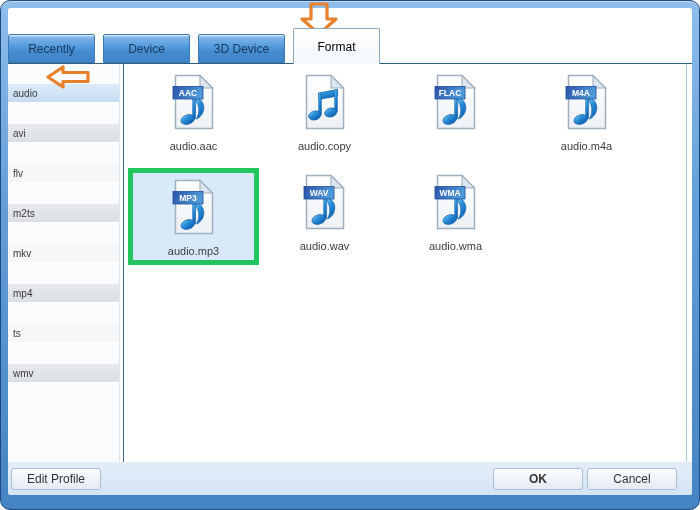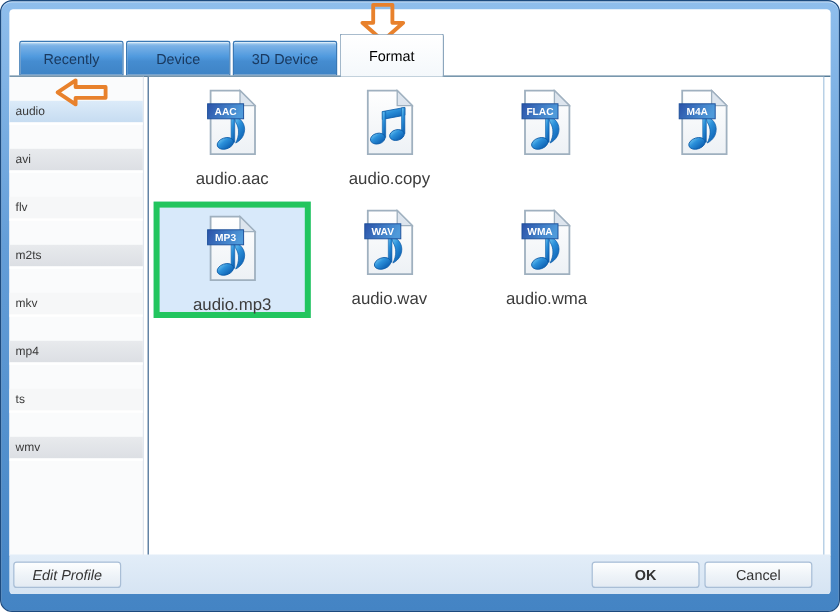--- a/index.html
+++ b/index.html
@@ -10,21 +10,21 @@
   
   .window{position:absolute;inset:0;border-radius:10px;
     background:linear-gradient(180deg,#8fbeec 0%,#649ed8 40%,#4484c4 100%);
     border:1px solid #1c4a7e;
     box-shadow:inset 0 1px 0 rgba(255,255,255,.45);}
   .window-inner{position:absolute;left:7px;top:7px;right:7px;bottom:14px;
     background:#fff;border-radius:3px;overflow:visible;}
 
   
   .tabbar{position:absolute;left:0;top:0;right:0;height:55px;background:#fff;
-    display:flex;align-items:flex-end;gap:2px;padding-left:8px;border-radius:3px 3px 0 0;}
+    display:flex;align-items:flex-end;gap:8px;padding-left:0;border-radius:3px 3px 0 0;}
   .tab{width:87px;height:29px;display:flex;align-items:center;justify-content:center;
     font-size:12px;color:#1a3a60;cursor:default;border:1px solid #3a78b4;border-radius:2px 2px 0 0;
     background:linear-gradient(180deg,#b3d7f2 0%,#7ab1e6 12%,#509ade 45%,#458cd0 60%,#3f84c6 100%);
     box-shadow:inset 0 1px 0 rgba(255,255,255,.55);}
   .tab.active{height:36px;margin-bottom:-1px;z-index:3;font-weight:normal;color:#000;
     background:linear-gradient(180deg,#ffffff 0%,#f4f8fb 100%);
     border:1px solid #8ca6bd;border-bottom:none;box-shadow:none;}
 
   
   .content{position:absolute;left:0;top:55px;right:0;height:401px;
@@ -41,30 +41,30 @@
 
   
   .panel{position:absolute;left:115px;top:0;bottom:0;right:5px;background:#fff;
     border-left:1px solid #3c6590;border-right:1px solid #a9c6e0;}
   .grid-row{display:flex;padding-left:4px;}
   .grid-row.r1{margin-top:4px;}
   .grid-row.r2{margin-top:3px;}
   .cell{width:131px;height:97px;position:relative;text-align:center;cursor:default;}
   .cell.selected{background:#d8e9fa;border:5px solid #22c55e;}
   .cell svg.fileicon{display:block;margin:5px auto 0;}
-  .cell .icon-label{margin-top:9px;font-size:14px;color:#3c3c3c;}
+  .cell .icon-label{margin-top:9px;font-size:11px;color:#3c3c3c;}
 
   
   .footer{position:absolute;left:0;right:0;bottom:0;height:33px;
     background:linear-gradient(180deg,#e2edf8,#d6e4f3);border-radius:0 0 3px 3px;}
   .btn{position:absolute;top:6px;height:22px;width:90px;font-size:12px;color:#333;
     font-family:"Liberation Sans",sans-serif;
     background:linear-gradient(180deg,#fdfefe 0%,#eef3f8 55%,#e4ebf3 100%);
     border:1px solid #a9bed6;border-radius:3px;cursor:pointer;}
-  .btn.edit{left:3px;font-style:italic;}
+  .btn.edit{left:3px;}
   .btn.ok{left:485px;font-weight:bold;}
   .btn.cancel{left:579px;}
 
   
   .annot{position:absolute;inset:0;pointer-events:none;}
 </style>
 </head>
 <body>
 
 <div class="stage">
@@ -133,20 +133,21 @@
                 <svg width="46" height="58" viewBox="0 0 46 58" class="fileicon">
                   <path d="M4.5,2.5 H29 L41.5,15 V55.5 H4.5 Z" fill="url(#gPage)" stroke="#9fb0bf" stroke-width="1.5"></path>
                   <path d="M6.3,4.3 H27.8 V6 H6.3 Z" fill="none"></path>
                   <path d="M29,2.5 V15 H41.5 Z" fill="#dde5ee" stroke="#9fb0bf" stroke-width="1.1"></path>
                   <path d="M21.6,45.5 L21.6,23.5 L24.6,23.5 L24.6,45.5 Z" fill="url(#gNote)" stroke="#0d5ca8" stroke-width="0.5"></path>
                   <path d="M24.6,23.5 C31.2,26.5 34.8,32.5 31.8,39.8 C30.6,42.7 27.6,45.2 25.4,46.2 C28.6,40 28.4,33.5 25.7,29.4 C24.9,28.2 24.6,25.8 24.6,23.5 Z" fill="url(#gNote)" stroke="#0d5ca8" stroke-width="0.6"></path>
                   <ellipse cx="16.8" cy="46.5" rx="7" ry="4.6" transform="rotate(-18 16.8 46.5)" fill="url(#gNote)" stroke="#0d5ca8" stroke-width="0.7"></ellipse>
                   <rect x="2" y="13.5" width="30" height="12.5" fill="url(#gBanner)" stroke="#1d4f9a" stroke-width="0.8"></rect>
                   <text x="17" y="23.2" text-anchor="middle" font-size="8.5" font-weight="bold" fill="#ffffff" font-family="Liberation Sans, sans-serif">M4A</text>
                 </svg>
+                <div class="icon-label">audio.m4a</div>
               </div>
             </div>
           <div class="grid-row r2" id="gridrow1">
               <div class="cell selected">
                 <svg width="46" height="58" viewBox="0 0 46 58" class="fileicon">
                   <path d="M4.5,2.5 H29 L41.5,15 V55.5 H4.5 Z" fill="url(#gPage)" stroke="#9fb0bf" stroke-width="1.5"></path>
                   <path d="M6.3,4.3 H27.8 V6 H6.3 Z" fill="none"></path>
                   <path d="M29,2.5 V15 H41.5 Z" fill="#dde5ee" stroke="#9fb0bf" stroke-width="1.1"></path>
                   <path d="M21.6,45.5 L21.6,23.5 L24.6,23.5 L24.6,45.5 Z" fill="url(#gNote)" stroke="#0d5ca8" stroke-width="0.5"></path>
                   <path d="M24.6,23.5 C31.2,26.5 34.8,32.5 31.8,39.8 C30.6,42.7 27.6,45.2 25.4,46.2 C28.6,40 28.4,33.5 25.7,29.4 C24.9,28.2 24.6,25.8 24.6,23.5 Z" fill="url(#gNote)" stroke="#0d5ca8" stroke-width="0.6"></path>

